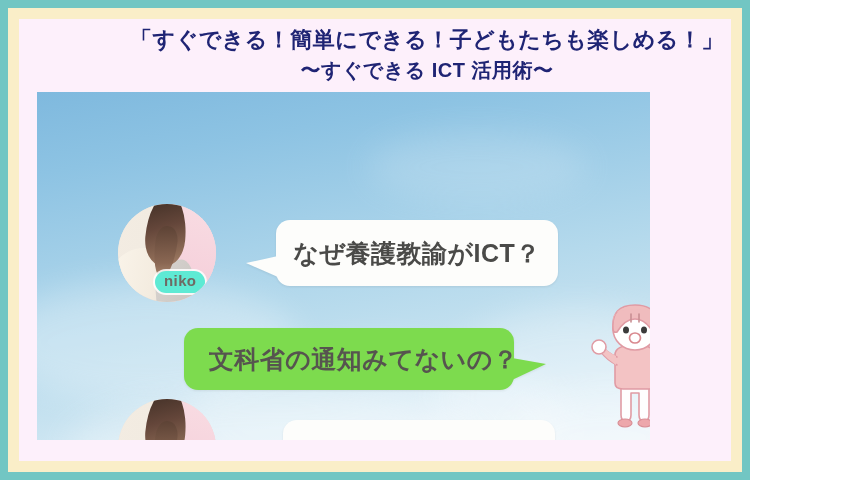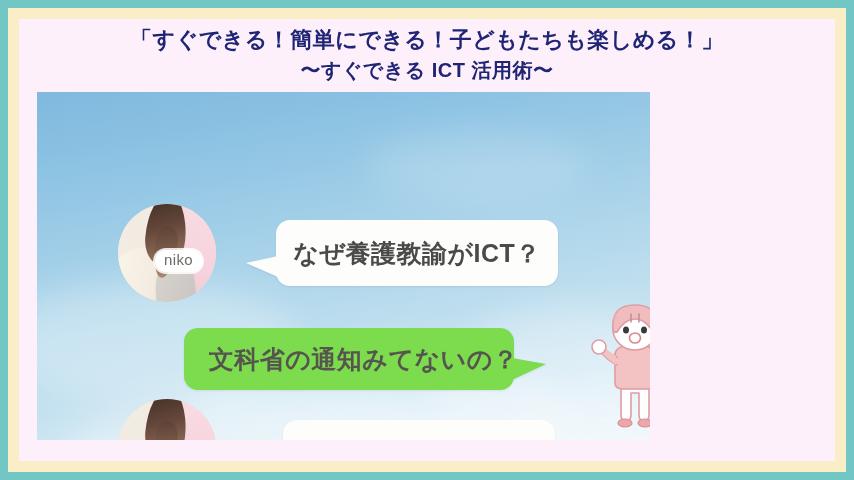--- a/index.html
+++ b/index.html
@@ -10,21 +10,21 @@
   body {
     width: 854px;
     height: 480px;
     overflow: hidden;
     font-family: "Liberation Sans", "DejaVu Sans", sans-serif;
   }
 
   
   .slide {
     position: relative;
-    width: 854px;
+    width: 750px;
     height: 480px;
     background: #72c6c3;   
     box-sizing: border-box;
     overflow: hidden;
   }
   .frame-cream {
     position: absolute;
     left: 8px;
     top: 8px;
     right: 8px;
@@ -151,27 +151,27 @@
     position: absolute;
     right: -4px; top: -6px;
     width: 58px; height: 110px;
     border-radius: 40% 0 0 40%;
     background: linear-gradient(200deg,#f9dee4 0%, #f6d2dc 60%, #f0c4d1 100%);
     opacity: .95;
   }
   .av-tag {
     position: absolute;
     left: 37px;
-    top: 46px;
+    top: 67px;
     padding: 1px 9px 2px 9px;
-    background: #ffffff;
+    background: #5eead4;
     border-radius: 12px;
     font-size: 15px;
     color: #6f6a64;
-    font-weight: 400;
+    font-weight: 700;
     letter-spacing: .4px;
     box-shadow: 0 0 0 2px rgba(255,255,255,.85);
     line-height: 1.25;
   }
 
   
   .bubble {
     position: absolute;
     border-radius: 14px;
     box-sizing: border-box;

